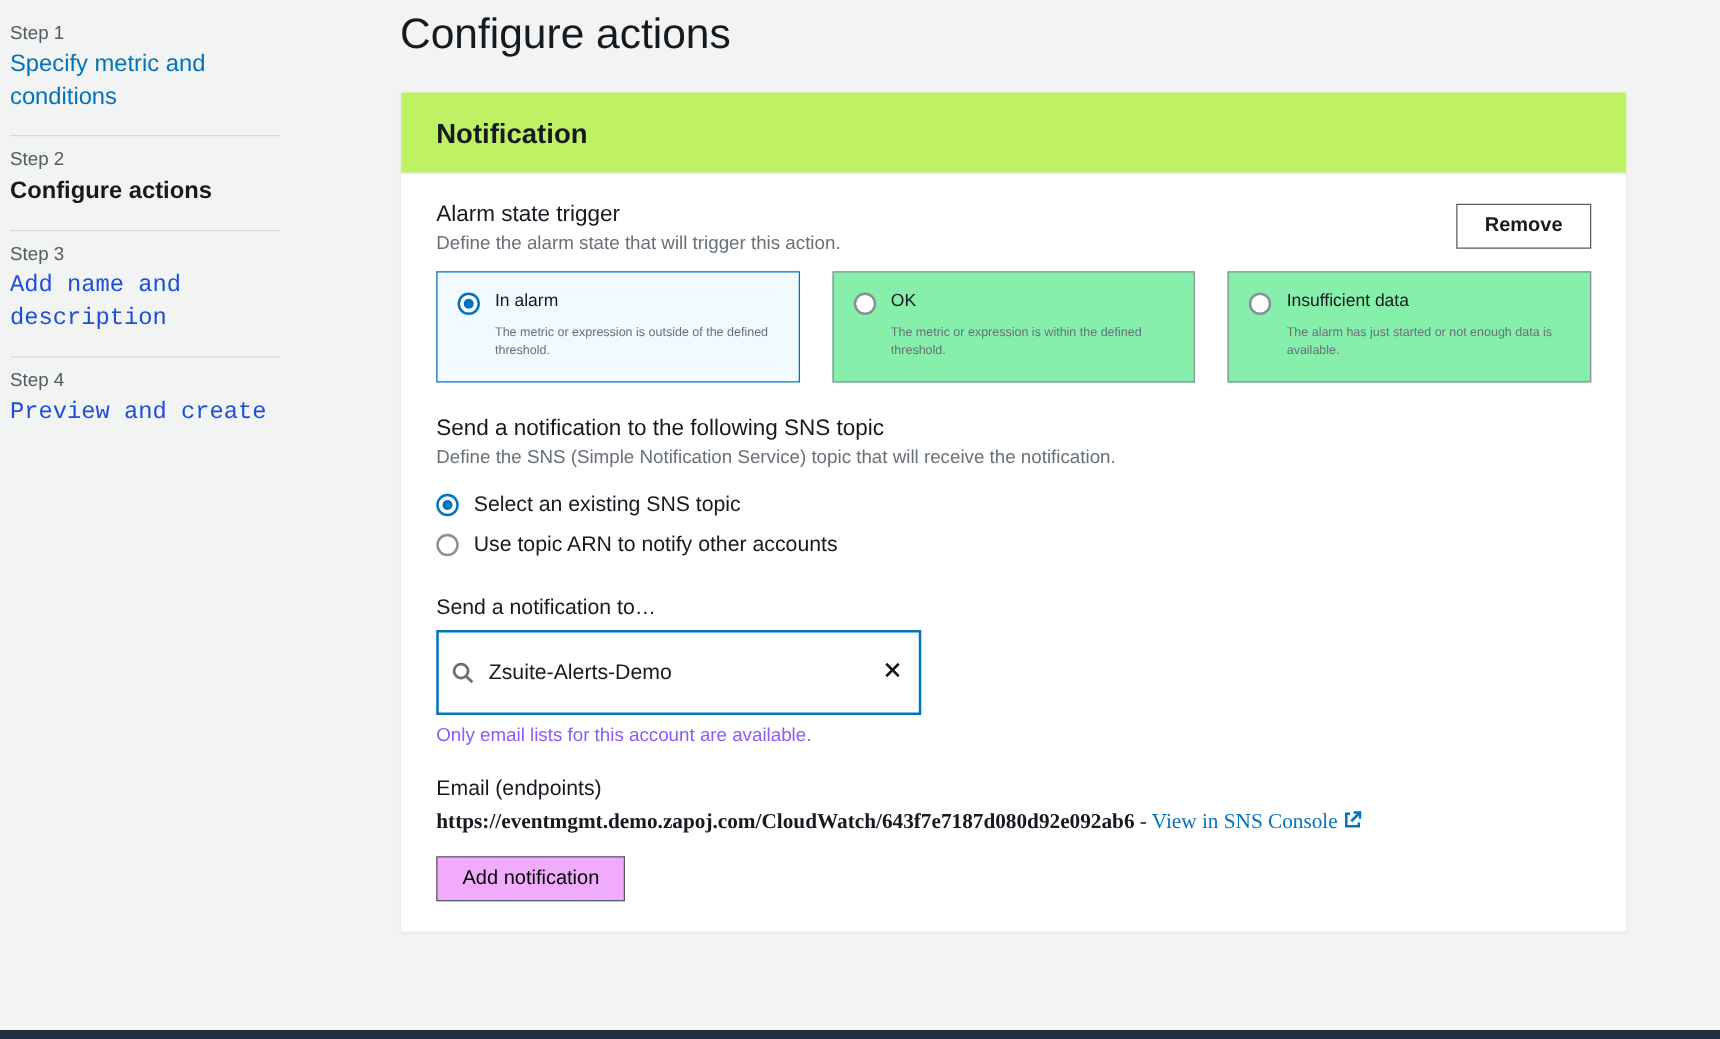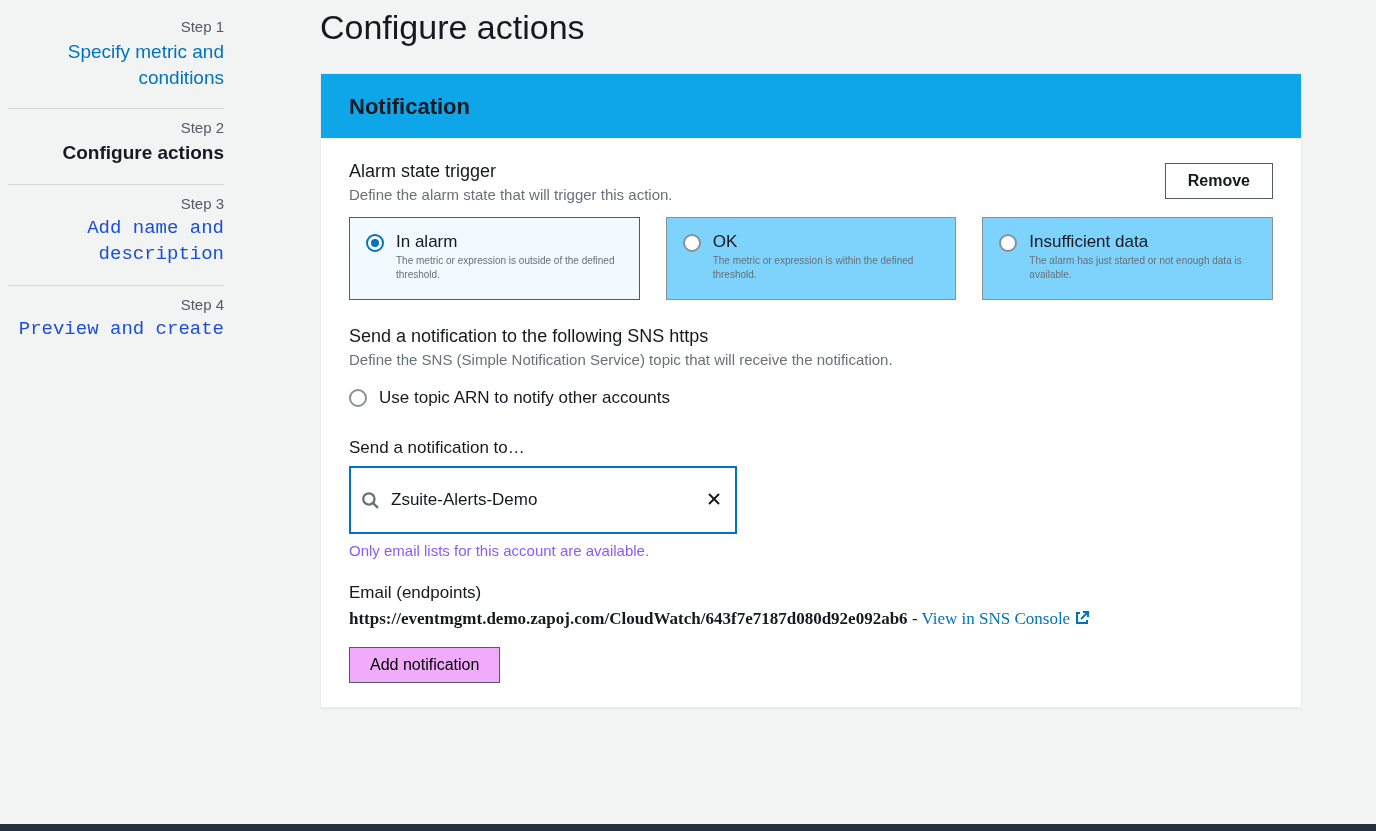--- a/index.html
+++ b/index.html
@@ -12,21 +12,20 @@
   }
   .page {
     display: flex;
     min-height: 820px;
     padding-bottom: 0;
   }
   
   .steps {
     width: 260px;
     padding: 8px 36px 8px 8px;
-    text-align: right;
   }
   .step { padding: 10px 0 18px 0; }
   .sep { border-bottom: 1px solid #d5dbdb; }
   .step-label {
     font-size: 15px; color: #545b64; margin-bottom: 4px;
   }
   .step-title {
     font-size: 19px; line-height: 1.35; font-weight: 400;
   }
   .step-title.link { color: #0073bb; cursor: pointer; }
@@ -44,21 +43,21 @@
     color: #16191f;
   }
   .panel {
     background: #ffffff;
     border: 1px solid #eaeded;
     box-shadow: 0 1px 1px rgba(0,0,0,0.04);
   }
   .panel-header {
     padding: 20px 28px 18px 28px;
     border-bottom: 1px solid #eaeded;
-    background: #0ea5e9;
+    background: #bef264;
   }
   .panel-header h2 {
     margin: 0; font-size: 22px; font-weight: 700;
   }
   .panel-body {
     padding: 22px 28px 24px 28px;
     position: relative;
   }
   .section-title {
     font-size: 18px; font-weight: 400; margin: 0 0 4px 0;
@@ -77,40 +76,40 @@
   
   .tile-row {
     display: flex; gap: 26px; margin-bottom: 26px;
   }
   .tile {
     flex: 1;
     border: 1px solid #879196;
     padding: 14px 16px 18px 16px;
     display: flex; gap: 12px;
     cursor: pointer;
-    background: #7dd3fc;
+    background: #86efac;
   }
   .tile.selected {
     border: 1px solid #0073bb;
     background: #f1faff;
   }
   .tile .radio {
     flex: none;
     width: 18px; height: 18px; border-radius: 50%;
     border: 2px solid #879196;
     margin-top: 2px;
     position: relative;
     background: #fff;
   }
   .tile.selected .radio { border-color: #0073bb; }
   .tile.selected .radio::after {
     content: ""; position: absolute; inset: 3px;
     background: #0073bb; border-radius: 50%;
   }
-  .tile .tile-title { font-size: 17px; margin-bottom: 2px; }
+  .tile .tile-title { font-size: 14px; margin-bottom: 12px; }
   .tile .tile-desc { font-size: 10px; color: #687078; line-height: 1.35; }
 
   
   .vradio-list { margin: 0 0 24px 0; }
   .vradio {
     display: flex; align-items: center; gap: 12px;
     padding: 6px 0; cursor: pointer;
   }
   .vradio .circ {
     flex: none;
@@ -216,24 +215,28 @@
           </label>
           <label class="tile">
             <span class="radio"></span>
             <span>
               <div class="tile-title">Insufficient data</div>
               <div class="tile-desc">The alarm has just started or not enough data is available.</div>
             </span>
           </label>
         </div>
 
-        <div class="section-title">Send a notification to the following SNS https</div>
+        <div class="section-title">Send a notification to the following SNS topic</div>
         <div class="section-desc">Define the SNS (Simple Notification Service) topic that will receive the notification.</div>
 
         <div class="vradio-list">
+          <label class="vradio selected">
+            <span class="circ"></span>
+            <span class="lbl">Select an existing SNS topic</span>
+          </label>
           <label class="vradio">
             <span class="circ"></span>
             <span class="lbl">Use topic ARN to notify other accounts</span>
           </label>
         </div>
 
         <div class="combo-label">Send a notification to…</div>
         <div class="combo">
           <span class="mag">
             <svg viewBox="0 0 16 16" fill="none" stroke="currentColor" stroke-width="2">

